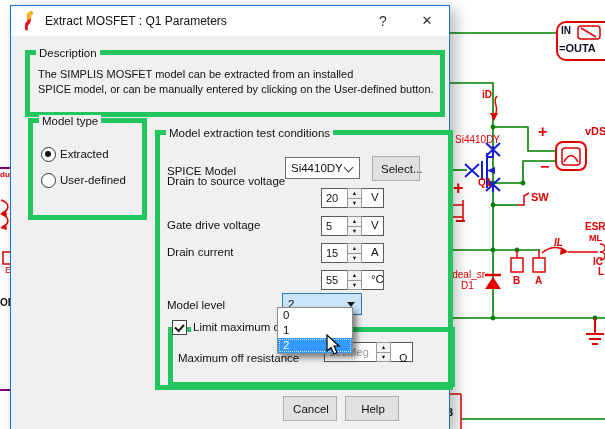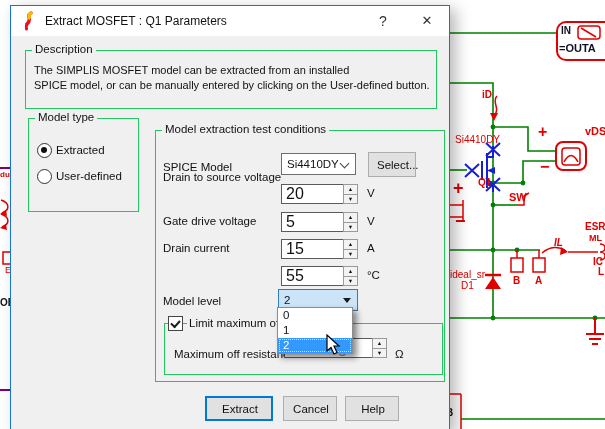--- a/index.html
+++ b/index.html
@@ -8,27 +8,27 @@
   
   #schem{position:absolute;left:0;top:0;width:605px;height:429px;z-index:1;}
   .slab{position:absolute;color:#e00000;font-weight:bold;font-size:10px;line-height:10px;white-space:nowrap;z-index:2;}
   
   #dialog{position:absolute;left:10px;top:5px;width:438px;height:424px;background:#f0f0f0;
           border:1px solid #1574cf;box-shadow:6px 4px 14px rgba(0,0,0,.28);z-index:10;}
   #titlebar{position:absolute;left:0;top:0;width:438px;height:30px;background:#fff;display:flex;align-items:center;}
   #titlebar .ttl{font-size:12px;color:#111;margin-left:8px;}
   .capbtn{position:absolute;top:0;width:44px;height:30px;text-align:center;line-height:30px;font-size:14px;color:#333;}
   
-  .fs{position:absolute;border:1px solid #22c55e;background:#f0f0f0;}
+  .fs{position:absolute;border:5px solid #22c55e;background:#f0f0f0;}
   .lg{position:absolute;top:-8px;left:6px;background:#f0f0f0;padding:0 3px;font-size:11.5px;color:#111;white-space:nowrap;}
   .txt{position:absolute;font-size:11px;color:#111;white-space:nowrap;}
   .lbl{position:absolute;font-size:11.5px;color:#111;white-space:nowrap;}
   
-  .edit{position:absolute;background:#fff;border:1px solid #5a5a5a;font-size:16px;color:#111;
-        padding:0 0 0 4px;line-height:18px;white-space:nowrap;overflow:hidden;}
+  .edit{position:absolute;background:#fff;border:1px solid #5a5a5a;font-size:11px;color:#111;
+        padding:0 0 0 4px;line-height:18px;white-space:nowrap;overflow:hidden;margin-left:36px;}
   .spin{position:absolute;width:15px;height:20px;display:flex;flex-direction:column;}
   .spin>div{flex:1;border:1px solid #9a9a9a;background:#f3f3f3;font-size:5.5px;line-height:8px;text-align:center;color:#111;}
   .spin>div:first-child{border-bottom-width:0;}
   .combo{position:absolute;background:#fff;border:1px solid #6e6e6e;font-size:11.5px;color:#111;line-height:20px;padding-left:5px;}
   .chev{position:absolute;right:7px;top:6px;width:6px;height:6px;border-right:1.5px solid #444;border-bottom:1.5px solid #444;transform:rotate(45deg);}
   .btn{position:absolute;background:#e1e1e1;border:1px solid #adadad;font-size:11.5px;color:#111;
        text-align:center;font-family:inherit;padding-left:8px;}
   .btn.def{border:2px solid #0078d7;}
   .radio{position:absolute;width:13px;height:13px;border:1px solid #333;border-radius:50%;background:#fff;}
   .radio.sel::after{content:"";position:absolute;left:2.5px;top:2.5px;width:6px;height:6px;border-radius:50%;background:#111;}
@@ -145,21 +145,21 @@
   <span class="slab" style="left:561px;top:26px;color:#101025;">IN</span>
   <span class="slab" style="left:559px;top:43px;color:#101025;font-size:11px;">=OUTA</span>
   <span class="slab" style="left:482px;top:90px;">iD</span>
   <span class="slab" style="left:455px;top:135px;font-weight:normal;">Si4410DY</span>
   <span class="slab" style="left:478px;top:178px;">Q1</span>
   <span class="slab" style="left:585px;top:126px;font-size:11px;">vDS</span>
   <span class="slab" style="left:538px;top:127px;font-size:16px;">+</span>
   <span class="slab" style="left:540px;top:162px;font-size:16px;">−</span>
   <span class="slab" style="left:453px;top:183px;font-size:18px;">+</span>
   <span class="slab" style="left:455px;top:216px;font-size:18px;">−</span>
-  <span class="slab" style="left:509px;top:192px;font-size:11px;">SW</span>
+  <span class="slab" style="left:531px;top:192px;font-size:11px;">SW</span>
   <span class="slab" style="left:585px;top:222px;">ESR:</span>
   <span class="slab" style="left:589px;top:233px;font-size:9px;">ML</span>
   <span class="slab" style="left:554px;top:238px;font-style:italic;">IL</span>
   <span class="slab" style="left:593px;top:257px;">IC</span>
   <span class="slab" style="left:598px;top:267px;">L</span>
   <span class="slab" style="left:450px;top:270px;font-weight:normal;">ideal_sr</span>
   <span class="slab" style="left:461px;top:281px;font-weight:normal;">D1</span>
   <span class="slab" style="left:513px;top:276px;">B</span>
   <span class="slab" style="left:535px;top:276px;">A</span>
   <span class="slab" style="left:446px;top:408px;color:#111;">B</span>
@@ -253,21 +253,20 @@
         </div>
       <span class="lbl" style="left:239px;top:217px;">Ω</span>
     </div>
 
     <div id="popup" style="left:266px;top:301px;width:74px;">
       <div class="pitem">0</div>
       <div class="pitem">1</div>
       <div class="pitem hl">2</div>
     </div>
 
-    <button class="btn def" style="left:194px;top:390px;width:68px;height:25px;">Extract</button>
     <button class="btn" style="left:272px;top:390px;width:54px;height:25px;">Cancel</button>
     <button class="btn" style="left:334px;top:390px;width:54px;height:25px;">Help</button>
   </div>
 
   <svg id="cursor" width="16" height="22" viewBox="0 0 16 22">
     <polygon points="1,1 1,17 5,13.5 8,20 11,18.5 8,12 13,12" fill="#fff" stroke="#000" stroke-width="1.2"></polygon>
   </svg>
 </div>
 
 </body></html>

